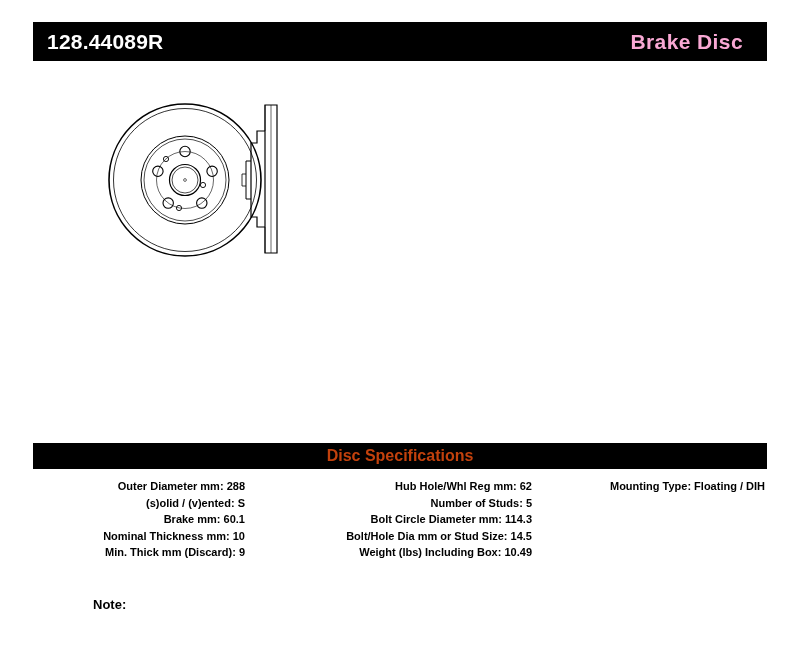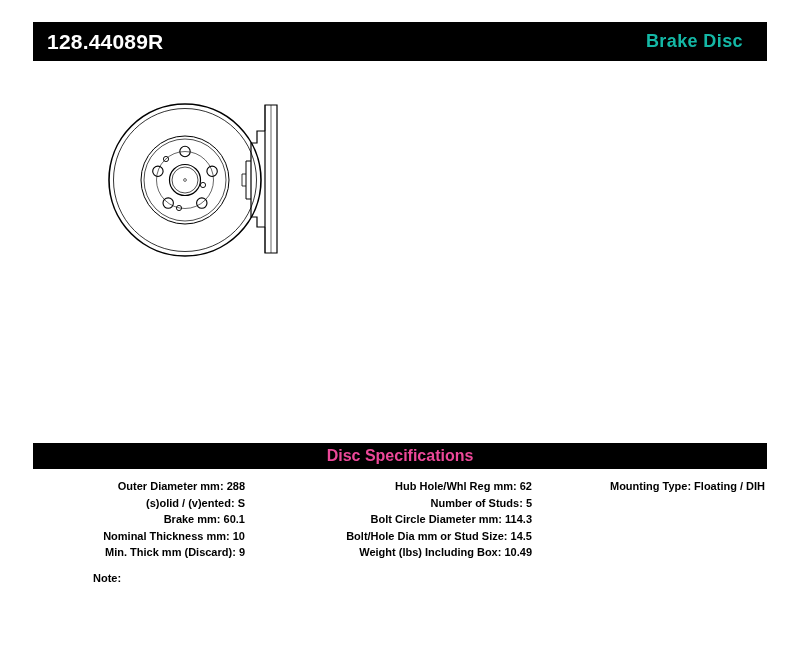--- a/index.html
+++ b/index.html
@@ -31,22 +31,22 @@
     padding: 0 24px 0 14px;
   }
   .part-number {
     color: #ffffff;
     font-size: 21px;
     font-weight: bold;
     letter-spacing: 0.2px;
     font-family: "Liberation Sans", sans-serif;
   }
   .product-type {
-    color: #14b8a6;
-    font-size: 18px;
+    color: #f9a8d4;
+    font-size: 21px;
     font-weight: bold;
     letter-spacing: 0.4px;
     font-family: "Liberation Sans", sans-serif;
   }
 
   
   .drawing-area {
     position: absolute;
     left: 33px;
     top: 75px;
@@ -61,21 +61,21 @@
   .specs-block {
     position: absolute;
     left: 33px;
     top: 443px;
     width: 734px;
   }
   .specs-title-bar {
     width: 100%;
     height: 26px;
     background: #000000;
-    color: #ec4899;
+    color: #c2410c;
     font-size: 16px;
     font-weight: bold;
     display: flex;
     align-items: center;
     justify-content: center;
     box-sizing: border-box;
   }
   .specs-columns {
     display: flex;
     width: 100%;
@@ -111,23 +111,23 @@
     font-weight: bold;
     text-align: right;
   }
   .spec-value {
     font-weight: bold;
   }
 
   .note-row {
     position: absolute;
     left: 33px;
-    top: 572px;
-    width: 734px;
-    font-size: 11px;
+    top: 597px;
+    width: 734px;
+    font-size: 13px;
     font-weight: bold;
   }
   .note-inner {
     padding-left: 60px;
   }
 </style>
 </head>
 <body>
 
 <div class="header-bar">

